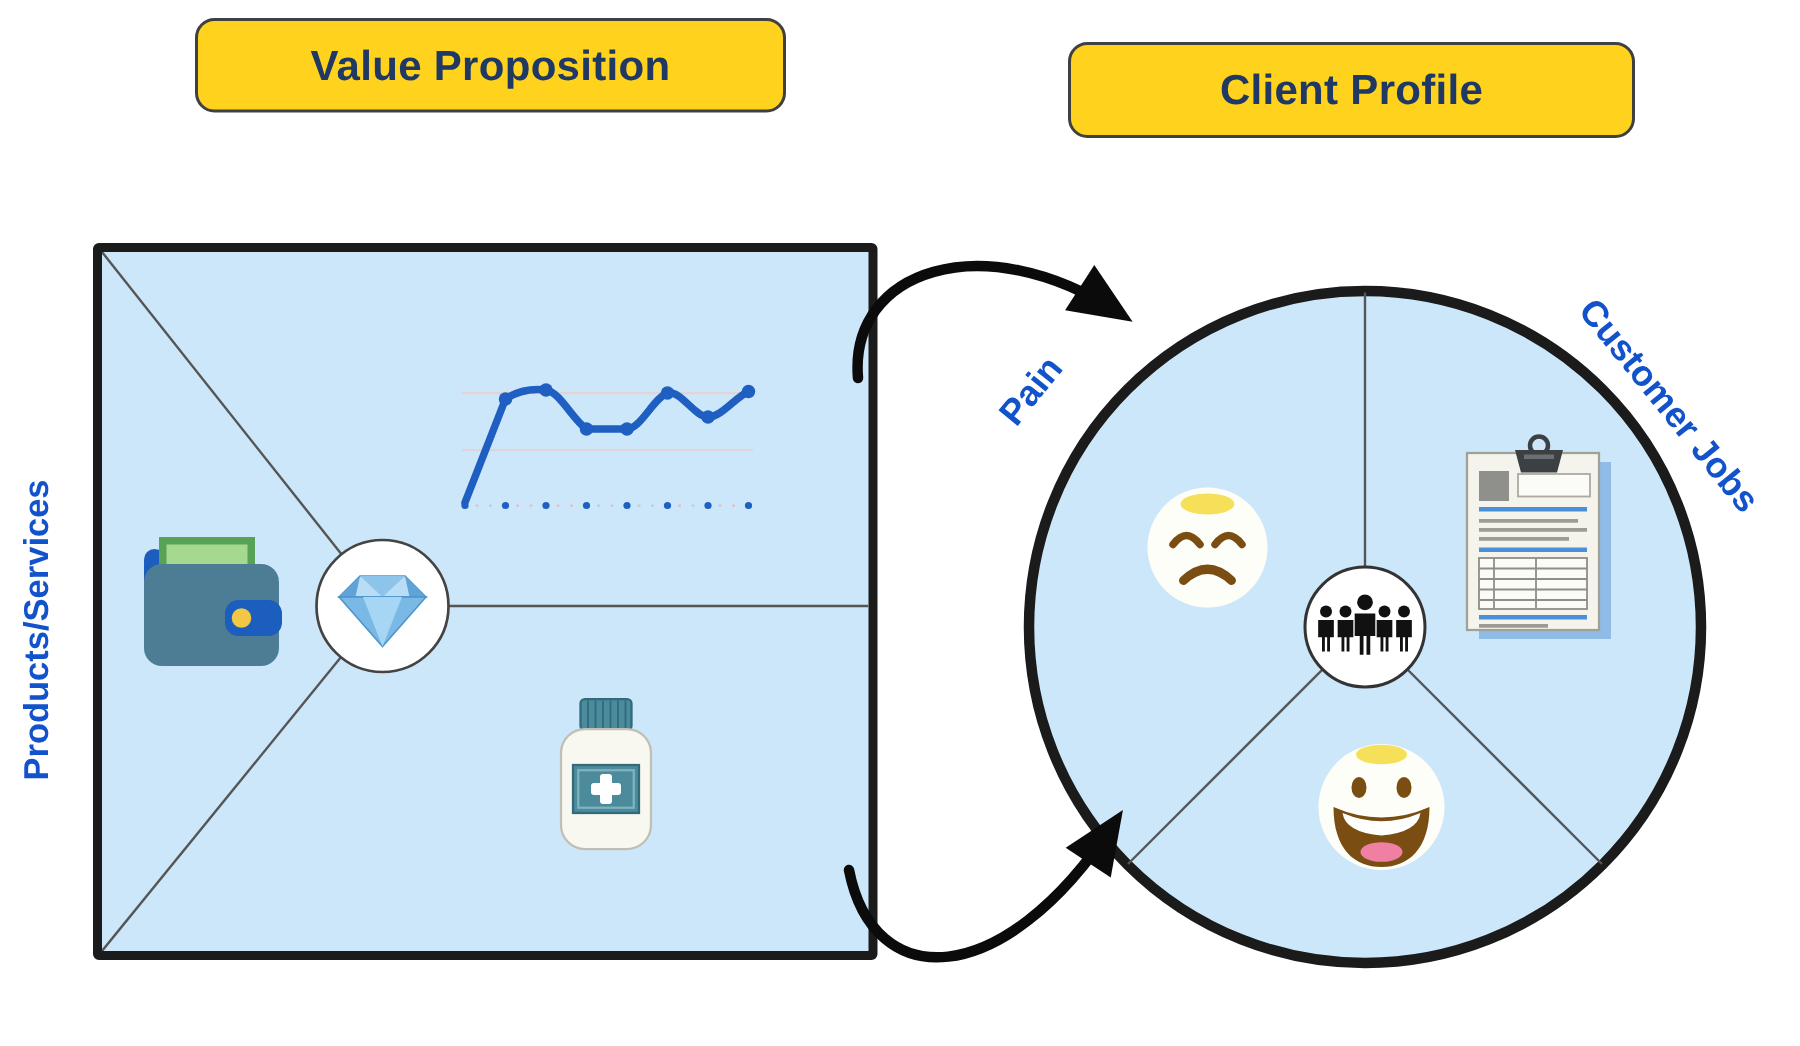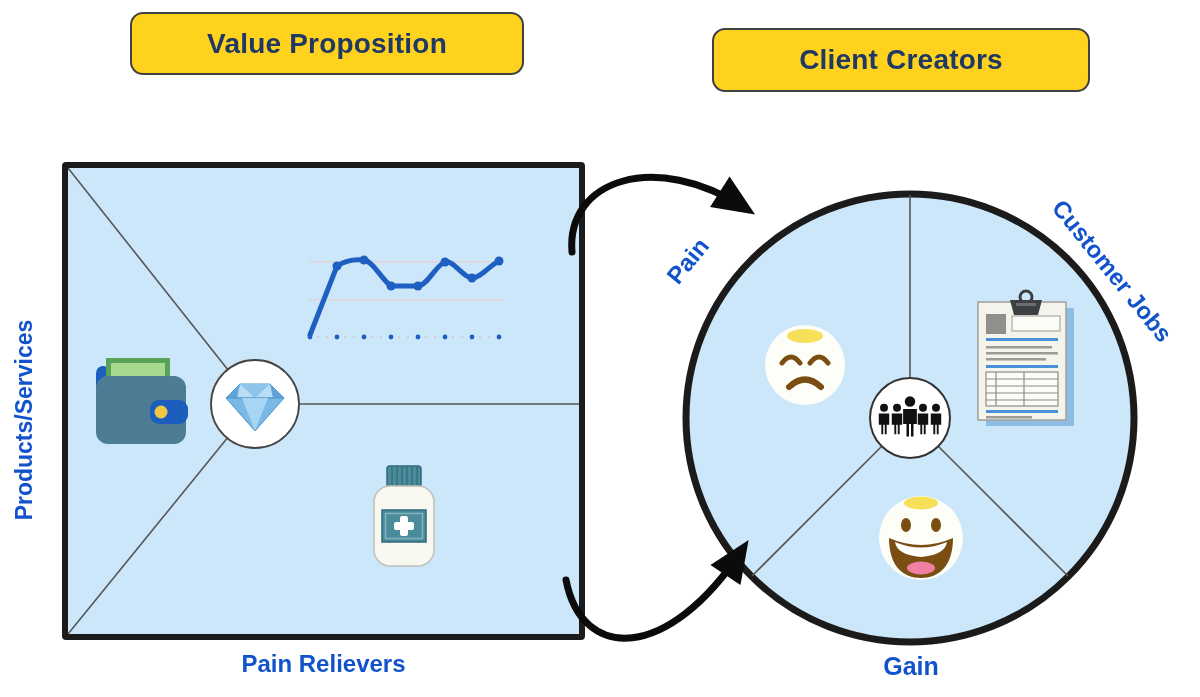--- a/index.html
+++ b/index.html
@@ -33,28 +33,26 @@
 </style>
 </head>
 <body>
 
 <div class="stage">
 
   <div class="badge badge-vp">
     <span>Value Proposition</span>
   </div>
   <div class="badge badge-cp">
-    <span>Client Creators</span>
+    <span>Client Profile</span>
   </div>
 
   <div class="blue-label lbl-products-services">Products/Services</div>
-  <div class="blue-label lbl-pain-relievers">Pain Relievers</div>
   <div class="blue-label lbl-pain">Pain</div>
   <div class="blue-label lbl-customer-jobs">Customer Jobs</div>
-  <div class="blue-label lbl-gain">Gain</div>
 
   <div class="square-panel">
     <svg width="511" height="466" viewBox="0 0 511 466">
       <line x1="0" y1="0" x2="187" y2="236" stroke="#555555" stroke-width="1.6"></line>
       <line x1="0" y1="466" x2="187" y2="236" stroke="#555555" stroke-width="1.6"></line>
       <line x1="187" y1="236" x2="511" y2="236" stroke="#555555" stroke-width="1.6"></line>
       <circle cx="187" cy="236" r="44" fill="#ffffff" stroke="#444444" stroke-width="1.8"></circle>
       <g transform="translate(187,238)">
         <polygon points="-29,-8 -15,-22 15,-22 29,-8" fill="#B8DDF4" stroke="#4E94CB" stroke-width="1"></polygon>
         <polygon points="-29,-8 -15,-22 -18,-8" fill="#5FA3D8"></polygon>

